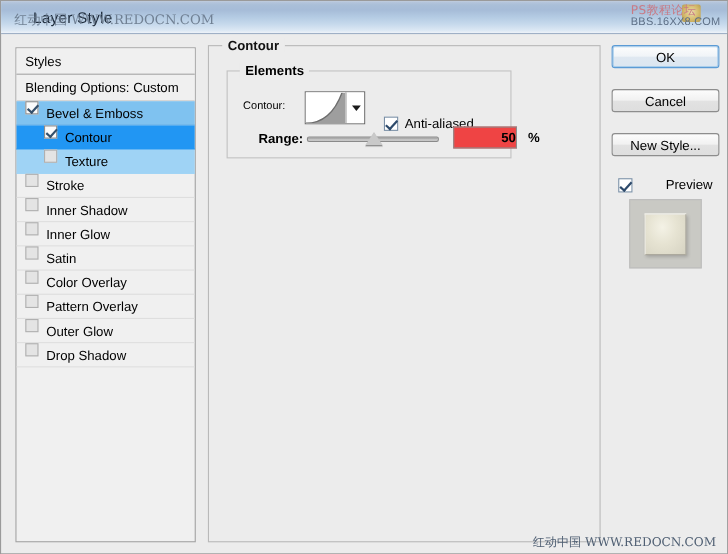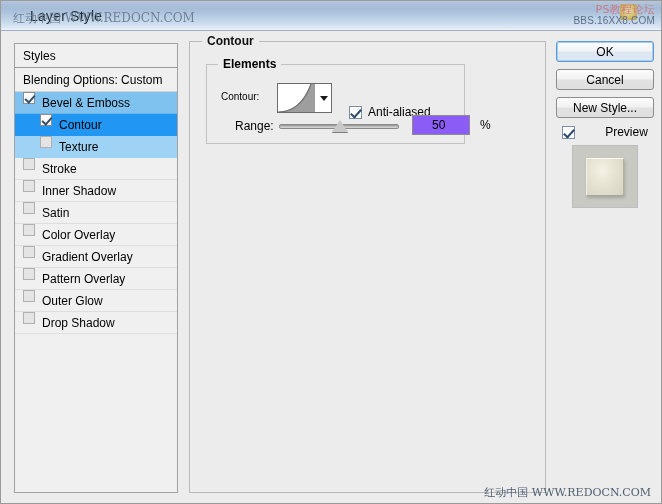--- a/index.html
+++ b/index.html
@@ -59,21 +59,21 @@
     font-family: "DejaVu Serif", serif;
     font-size: 12px;
     color: #6d7d90;
     white-space: nowrap;
     opacity: .95;
   }
   .wm-top-right {
     position: absolute;
     right: 6px;
     top: 3px;
-    text-align: right;
+    text-align: left;
     line-height: 11px;
     white-space: nowrap;
   }
   .wm-top-right .l1 {
     display: block;
     font-family: "DejaVu Sans", sans-serif;
     font-size: 11px;
     color: #c87b86;
     letter-spacing: .3px;
   }
@@ -272,20 +272,21 @@
     border: solid #2d4a6b;
     border-width: 0 2px 2px 0;
     transform: rotate(42deg);
   }
 
   .row-range {
     position: absolute;
     left: 0; top: 50px;
     width: 100%;
     height: 22px;
+    font-weight: bold;
   }
   .lbl-range {
     position: absolute;
     left: 28px; top: 4px;
     font-size: 12px;
   }
   #range-slider {
     position: absolute;
     left: 72px; top: 9px;
     width: 120px; height: 5px;
@@ -301,28 +302,29 @@
     width: 0; height: 0;
     border-left: 8px solid transparent;
     border-right: 8px solid transparent;
     border-bottom: 12px solid #c9c9c9;
     filter: drop-shadow(0 1px 0 #7d7d7d);
   }
   #range-input {
     position: absolute;
     left: 205px; top: 0px;
     width: 58px; height: 20px;
-    background: #8b5cf6;
+    background: #ef4444;
     border: 1px solid #8c8c8c;
     box-sizing: border-box;
     font-family: "Liberation Sans", sans-serif;
     font-size: 12px;
     padding: 0 0 0 19px;
     line-height: 18px;
     color: #000;
+    text-align: right;
   }
   .lbl-pct {
     position: absolute;
     left: 273px; top: 3px;
     font-size: 12px;
   }
 
   
   #buttons-col {
     position: absolute;
@@ -333,21 +335,21 @@
   .btn {
     width: 98px;
     height: 21px;
     line-height: 20px;
     text-align: center;
     font-size: 12px;
     border: 1px solid #8d8d8d;
     border-radius: 3px;
     background: linear-gradient(to bottom, #fcfcfc 0%, #f1f1f1 48%, #e2e2e2 52%, #dedede 100%);
     box-sizing: border-box;
-    margin-bottom: 7px;
+    margin-bottom: 19px;
     color: #000;
     user-select: none;
   }
   .btn.primary {
     border: 1px solid #5b9bd5;
     box-shadow: 0 0 0 1px #a9ceeb inset;
     background: linear-gradient(to bottom, #fdfdfd 0%, #f0f4f8 48%, #dfe8f1 52%, #dbe6f1 100%);
   }
   #preview-wrap {
     display: flex;
@@ -425,29 +427,29 @@
         <div class="style-row">
           <span class="cb off"></span>
           <span class="style-label">Stroke</span>
         </div>
         <div class="style-row">
           <span class="cb off"></span>
           <span class="style-label">Inner Shadow</span>
         </div>
         <div class="style-row">
           <span class="cb off"></span>
+          <span class="style-label">Inner Glow</span>
+        </div>
+        <div class="style-row">
+          <span class="cb off"></span>
           <span class="style-label">Satin</span>
         </div>
         <div class="style-row">
           <span class="cb off"></span>
           <span class="style-label">Color Overlay</span>
-        </div>
-        <div class="style-row">
-          <span class="cb off"></span>
-          <span class="style-label">Gradient Overlay</span>
         </div>
         <div class="style-row">
           <span class="cb off"></span>
           <span class="style-label">Pattern Overlay</span>
         </div>
         <div class="style-row">
           <span class="cb off"></span>
           <span class="style-label">Outer Glow</span>
         </div>
         <div class="style-row">

